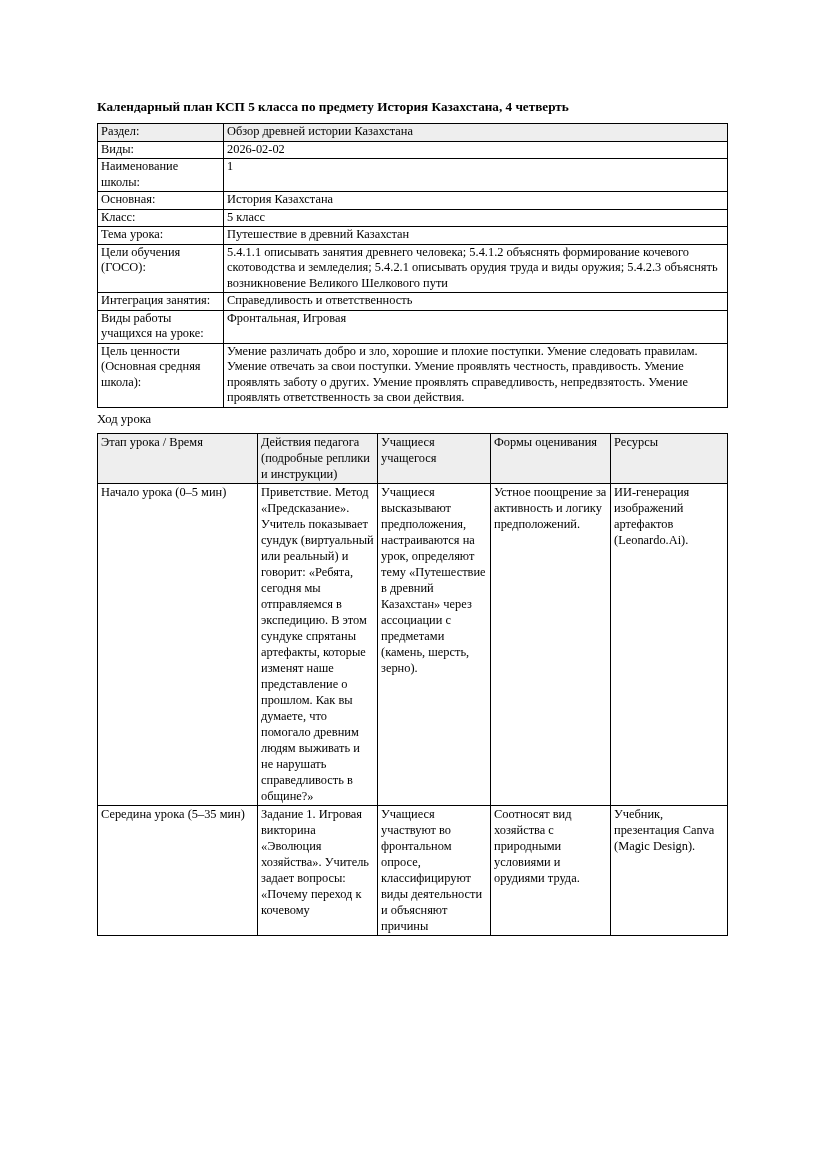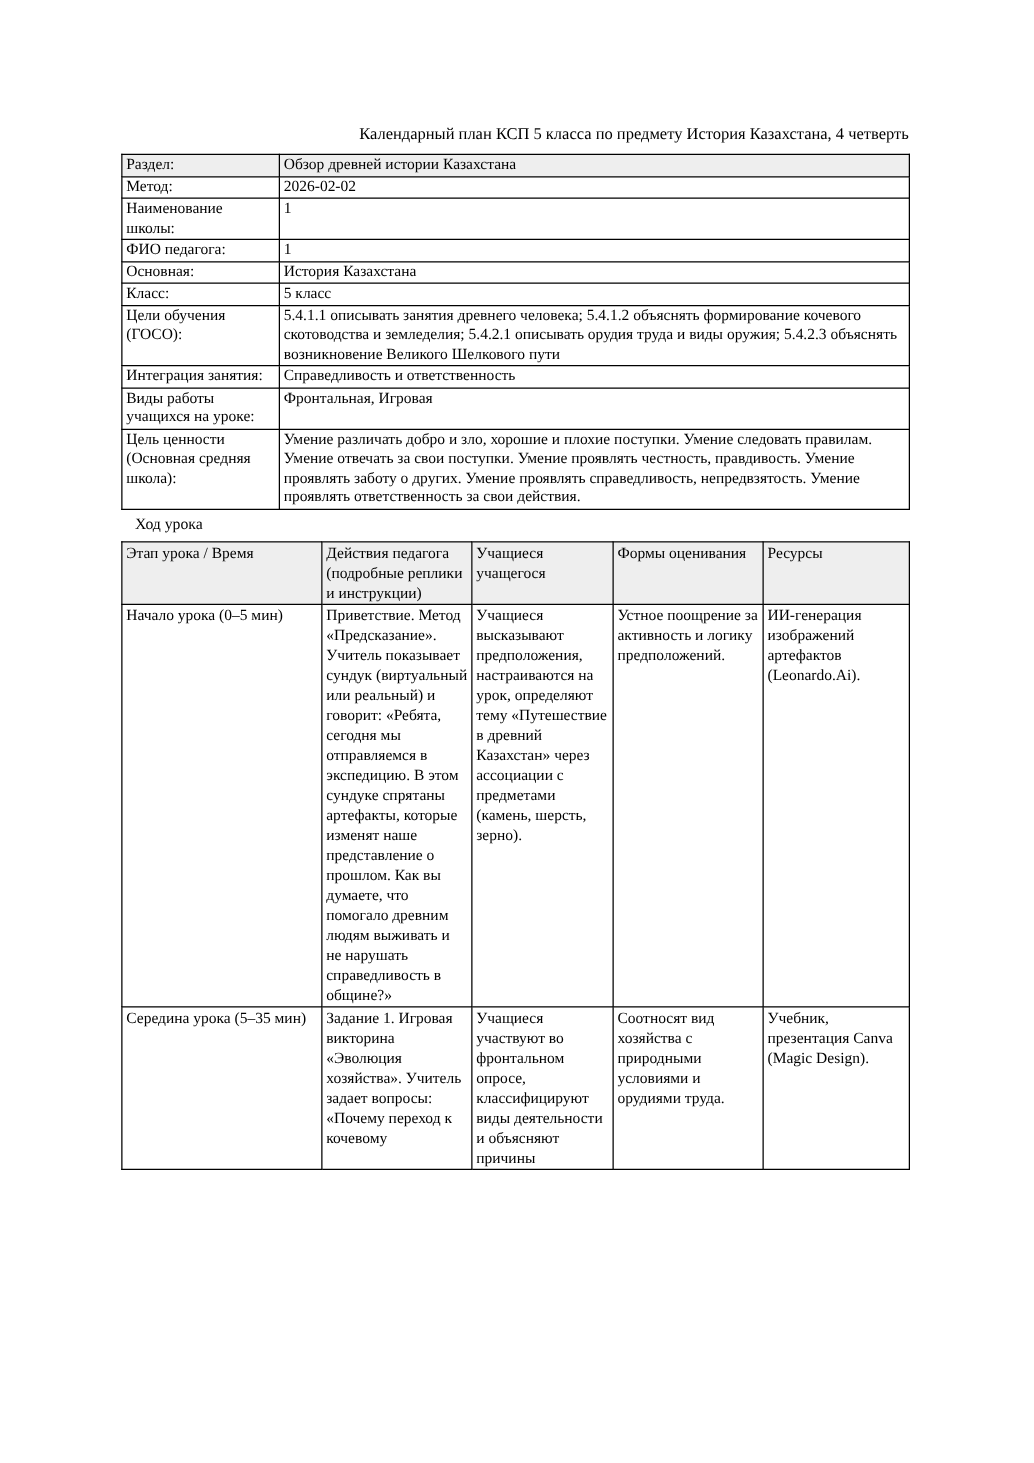--- a/index.html
+++ b/index.html
@@ -15,43 +15,42 @@
   .content {
     position: absolute;
     left: 97px;
     top: 99px;
     width: 630px;
   }
   .doc-title {
     margin: 0 0 9px 0;
     font-size: 13.2px;
     line-height: 15px;
-    font-weight: normal;
-    text-align: right;
+    font-weight: bold;
   }
   table {
     border-collapse: collapse;
     table-layout: fixed;
     width: 630px;
     font-size: 12.4px;
   }
   td, th {
     border: 1px solid #000000;
     vertical-align: top;
     padding: 0px 3px 1px 3px;
     text-align: left;
     font-weight: normal;
     overflow: hidden;
     word-wrap: break-word;
   }
   .info-table td { line-height: 15.5px; }
   .lesson-table td, .lesson-table th { line-height: 16px; }
   .shaded { background: #eeeeee; }
   .section-heading {
-    margin: 4px 0 6px 11px;
+    margin: 4px 0 6px 0;
     font-size: 12.6px;
     line-height: 15px;
   }
   .clip {
     max-height: 128px;
     overflow: hidden;
   }
 </style>
 </head>
 <body>
@@ -65,38 +64,38 @@
       <colgroup>
           <col style="width:126px">
           <col style="width:504px">
         </colgroup>
       <tbody>
         <tr class="shaded">
           <td>Раздел:</td>
           <td>Обзор древней истории Казахстана</td>
         </tr>
         <tr>
-          <td>Метод:</td>
+          <td>Виды:</td>
           <td>2026-02-02</td>
         </tr>
         <tr>
           <td>Наименование школы:</td>
-          <td>1</td>
-        </tr>
-        <tr>
-          <td>ФИО педагога:</td>
           <td>1</td>
         </tr>
         <tr>
           <td>Основная:</td>
           <td>История Казахстана</td>
         </tr>
         <tr>
           <td>Класс:</td>
           <td>5 класс</td>
+        </tr>
+        <tr>
+          <td>Тема урока:</td>
+          <td>Путешествие в древний Казахстан</td>
         </tr>
         <tr>
           <td>Цели обучения (ГОСО):</td>
           <td>5.4.1.1 описывать занятия древнего человека; 5.4.1.2 объяснять формирование кочевого скотоводства и земледелия; 5.4.2.1 описывать орудия труда и виды оружия; 5.4.2.3 объяснять возникновение Великого Шелкового пути</td>
         </tr>
         <tr>
           <td>Интеграция занятия:</td>
           <td>Справедливость и ответственность</td>
         </tr>
         <tr>

